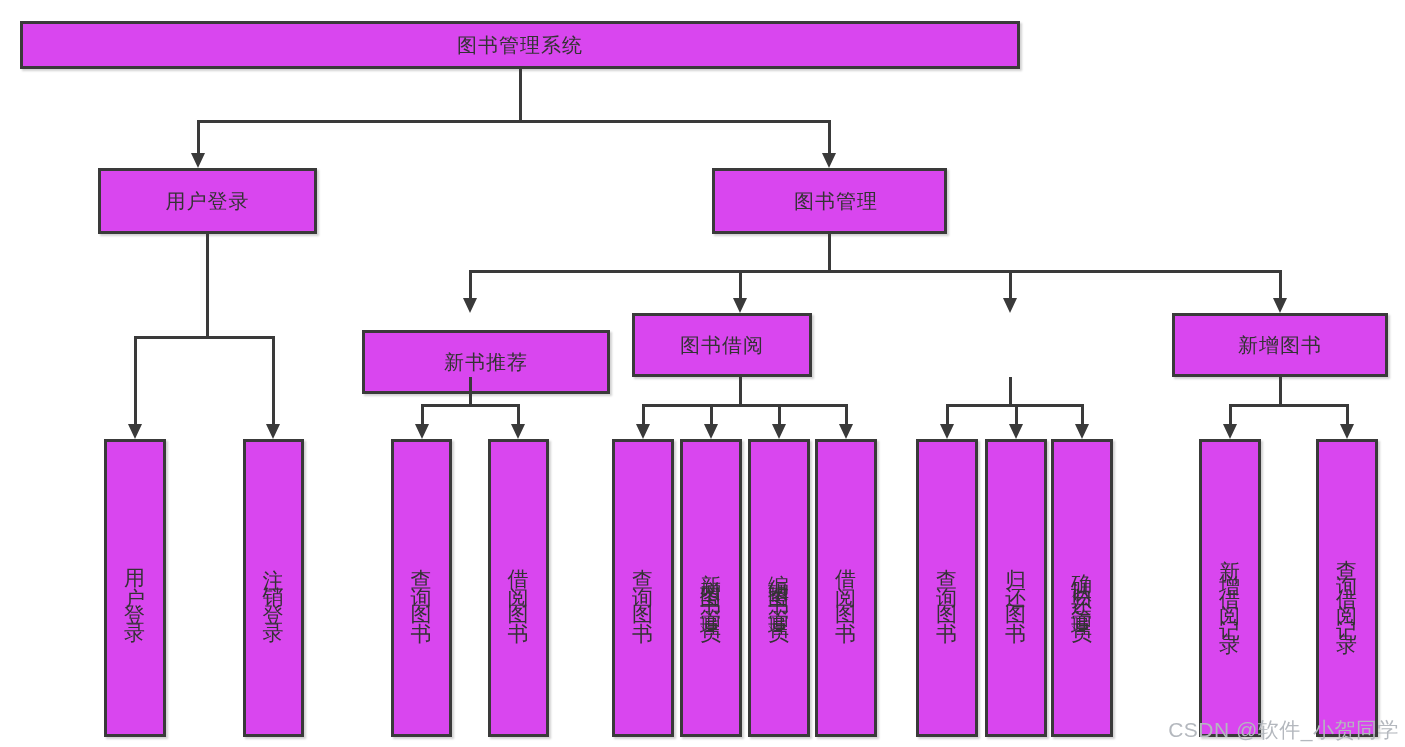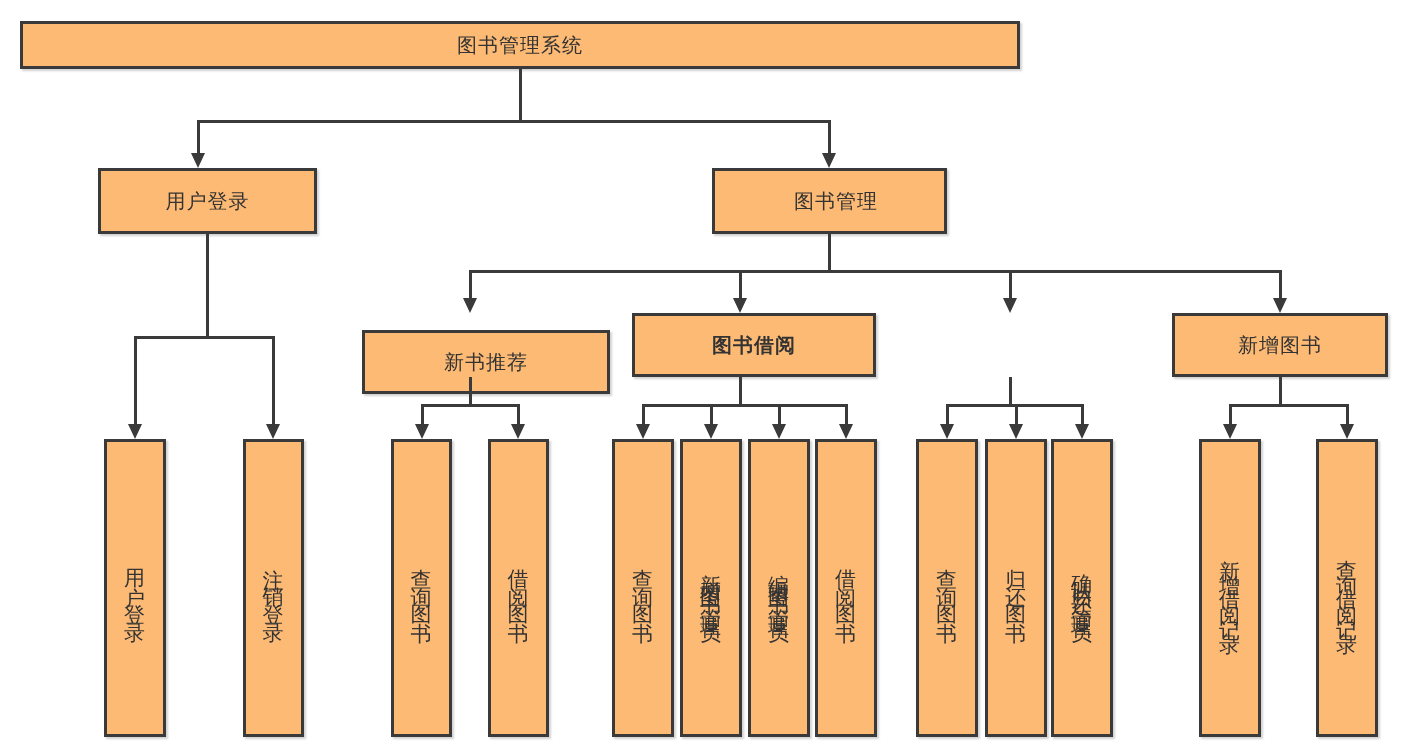--- a/index.html
+++ b/index.html
@@ -5,21 +5,21 @@
   html,body{margin:0;padding:0;background:#ffffff;}
   #canvas{
     position:relative;
     width:1405px;height:747px;
     background:#ffffff;
     font-family:"Liberation Sans","DejaVu Sans",sans-serif;
     overflow:hidden;
   }
   .box{
     position:absolute;
-    background:#fdba74;
+    background:#d946ef;
     border:3px solid #3a3a3a;
     box-sizing:border-box;
     display:flex;align-items:center;justify-content:center;
     box-shadow:2px 2px 2px rgba(0,0,0,0.18);
     color:#333333;
   }
   .hbox{font-size:20px;letter-spacing:1px;}
   .vbox span{
     writing-mode:vertical-rl;
     text-orientation:mixed;
@@ -84,21 +84,21 @@
   <div class="line" style="left:739px;top:270px;width:3px;height:30px;"></div>
   <div class="arrow" style="left:733px;top:298px;"></div>
   <div class="line" style="left:1009px;top:270px;width:3px;height:30px;"></div>
   <div class="arrow" style="left:1003px;top:298px;"></div>
   <div class="line" style="left:1279px;top:270px;width:3px;height:30px;"></div>
   <div class="arrow" style="left:1273px;top:298px;"></div>
 
   <div class="box hbox" style="left:362px;top:330px;width:248px;height:64px;">
     <span>新书推荐</span>
   </div>
-  <div class="box hbox" style="left:632px;top:313px;width:244px;height:64px;font-weight:bold;">
+  <div class="box hbox" style="left:632px;top:313px;width:180px;height:64px;">
     <span>图书借阅</span>
   </div>
   <div class="box hbox" style="left:1172px;top:313px;width:216px;height:64px;">
     <span>新增图书</span>
   </div>
 
   <div class="line" style="left:469px;top:377px;width:3px;height:29px;"></div>
   <div class="line" style="left:421px;top:404px;width:99px;height:3px;"></div>
   <div class="line" style="left:421px;top:404px;width:3px;height:22px;"></div>
   <div class="arrow" style="left:415px;top:424px;"></div>
@@ -169,14 +169,15 @@
     <span>确认归还（管理员）</span>
   </div>
 
   <div class="box vbox v6" style="left:1199px;top:439px;width:62px;height:298px;">
     <span>新增借阅记录</span>
   </div>
   <div class="box vbox v6" style="left:1316px;top:439px;width:62px;height:298px;">
     <span>查询借阅记录</span>
   </div>
 
+  <div id="watermark">CSDN @软件_小贺同学</div>
 
 </div>
 
 </body></html>

